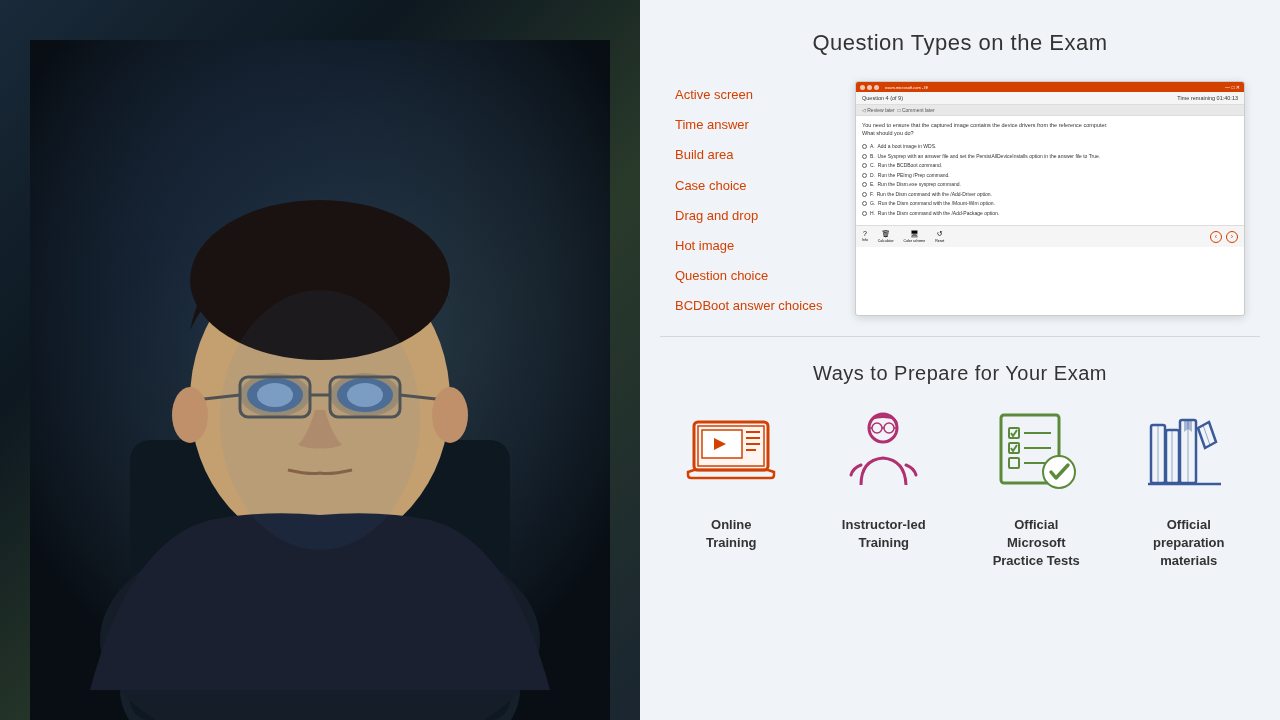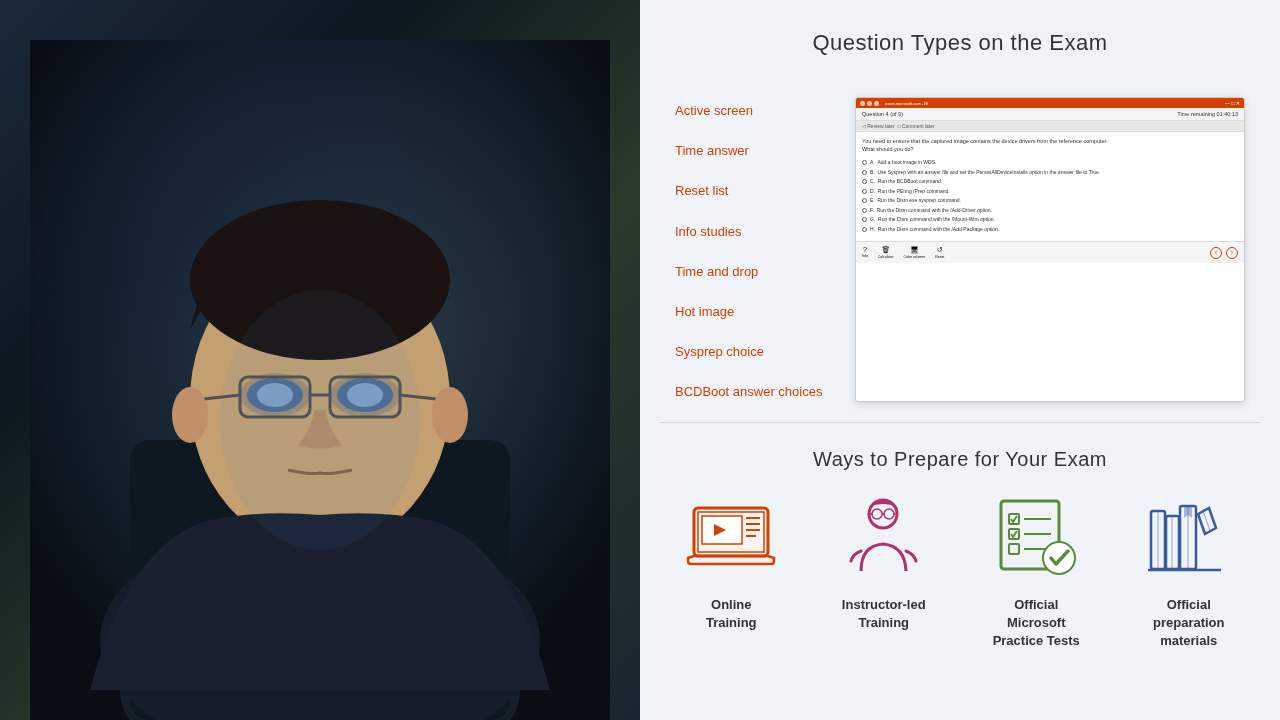--- a/index.html
+++ b/index.html
@@ -44,33 +44,33 @@
     .question-types-section {
       padding: 30px 35px 20px;
       background: #f0f4f8;
     }
 
     .section-title {
       font-size: 22px;
       font-weight: 300;
       color: #333;
       text-align: center;
-      margin-bottom: 41px;
+      margin-bottom: 25px;
       letter-spacing: 0.5px;
     }
 
     .question-types-content {
       display: flex;
       gap: 20px;
     }
 
     .question-types-list {
       display: flex;
       flex-direction: column;
-      gap: 22px;
+      gap: 12px;
       min-width: 160px;
       padding-top: 5px;
     }
 
     .question-type-item {
       color: #d44000;
       font-size: 13px;
       font-weight: 500;
       cursor: pointer;
       line-height: 1.4;
@@ -217,21 +217,21 @@
       display: flex;
       justify-content: space-around;
       align-items: flex-start;
       gap: 10px;
     }
 
     .prepare-item {
       display: flex;
       flex-direction: column;
       align-items: center;
-      gap: 20px;
+      gap: 26px;
       width: 130px;
     }
 
     .prepare-icon-container {
       width: 90px;
       height: 80px;
       display: flex;
       align-items: center;
       justify-content: center;
     }
@@ -330,25 +330,25 @@
 <div class="right-panel">
 
   <div class="question-types-section">
     <h2 class="section-title">Question Types on the Exam</h2>
 
     <div class="question-types-content">
 
       <div class="question-types-list">
         <span class="question-type-item">Active screen</span>
         <span class="question-type-item">Time answer</span>
-        <span class="question-type-item">Reset list</span>
-        <span class="question-type-item">Info studies</span>
-        <span class="question-type-item">Time and drop</span>
+        <span class="question-type-item">Build area</span>
+        <span class="question-type-item">Case choice</span>
+        <span class="question-type-item">Drag and drop</span>
         <span class="question-type-item">Hot image</span>
-        <span class="question-type-item">Sysprep choice</span>
+        <span class="question-type-item">Question choice</span>
         <span class="question-type-item">BCDBoot answer choices</span>
       </div>
 
       <div class="exam-screenshot">
         <div class="exam-title-bar">
           <div class="exam-title-bar-dot"></div>
           <div class="exam-title-bar-dot"></div>
           <div class="exam-title-bar-dot"></div>
           <span style="margin-left:4px;color:white;font-size:4px;">exam.microsoft.com - IE</span>
           <span style="margin-left:auto;color:white;font-size:5px;">— □ ✕</span>

